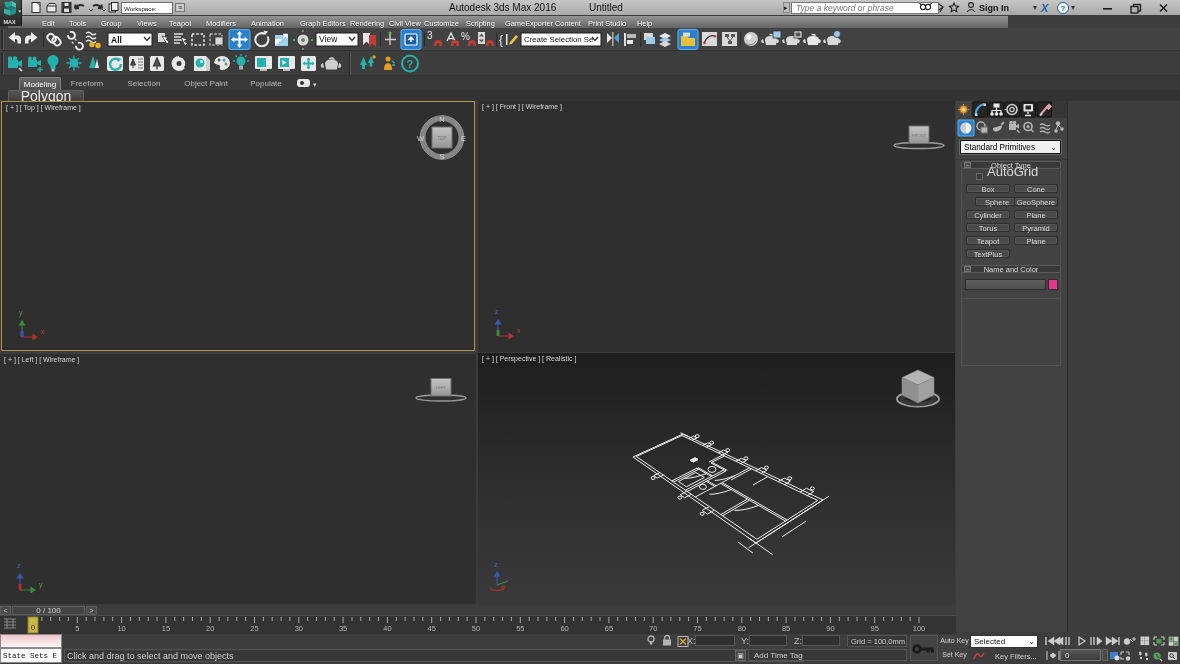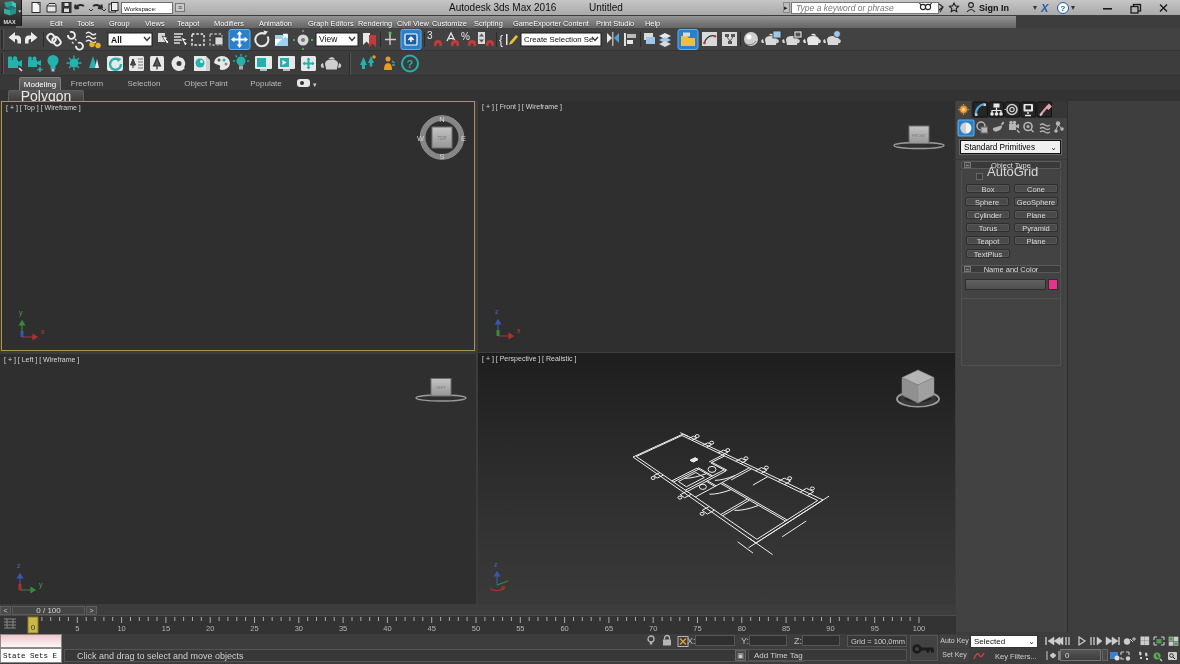--- a/index.html
+++ b/index.html
@@ -4,21 +4,21 @@
 <style>
 * { margin:0; padding:0; box-sizing:border-box; }
 html,body { width:1180px; height:664px; overflow:hidden; background:#3d3d3d; font-family:"Liberation Sans", sans-serif; }
 #root { position:absolute; top:0; left:0; width:1180px; height:664px; }
 .abs { position:absolute; }
 
 #titlebar { left:0; top:0; width:1180px; height:15px; background:linear-gradient(#c6c6c6,#a9a9a9); }
 #logo { left:0; top:0; width:22px; height:26px; background:linear-gradient(#4a4a4a,#262626); z-index:30; border-right:1px solid #1a1a1a;}
 .titletext { font-size:10px; color:#111; }
 
-#menubar { left:16px; top:15px; width:1000px; height:13px; background:linear-gradient(#949494,#656565); border-top:1px solid #3c3c3c; }
+#menubar { left:8px; top:15px; width:1000px; height:13px; background:linear-gradient(#949494,#656565); border-top:1px solid #3c3c3c; }
 .menuitem { position:absolute; top:2.5px; font-size:7.4px; color:#fff; text-shadow:0 1px 1px rgba(0,0,0,.55); }
 
 #toolbar1 { left:0; top:28px; width:1180px; height:23px; background:#424242; border-bottom:1px solid #333; }
 #toolbar2 { left:0; top:51px; width:1180px; height:25px; background:#3d3d3d; border-bottom:1px solid #333; }
 #ribbontabs { left:0; top:76px; width:1180px; height:14px; background:#383838; }
 #polyrow { left:0; top:90px; width:1180px; height:11px; background:#333333; }
 .rtab { position:absolute; top:1px; height:13px; font-size:8px; color:#b9b9b9; text-align:center; line-height:13px; }
 .rtab.sel { background:linear-gradient(#6b6b6b,#4e4e4e); color:#fff; border:1px solid #7e7e7e; border-bottom:none; border-radius:2px 2px 0 0; }
 
 #vp { left:0; top:101px; width:956px; height:504px; background:#3c3c3c; }
@@ -534,21 +534,21 @@
 
     <div class="abs" style="left:4px;top:39px;width:101px;height:14px;background:#f0f0f0;border:1px solid #111;box-shadow:0 0 0 1px #666;font-size:8.2px;color:#000;line-height:13px;padding-left:3px">Standard Primitives<span style="position:absolute;right:3px;top:0;color:#333;font-size:8px">⌄</span></div>
     <div class="abs" style="left:0px;top:58px;width:111px;height:1px;background:#383838"></div>
 
     <div class="abs rollhead" style="top:60px"><span style="position:absolute;left:2px;top:0px;width:7px;height:6px;background:#4a4a4a;border:1px solid #777;font-size:6px;line-height:5px">−</span>Object Type</div>
     <div class="abs" style="left:5px;top:69px;width:100px;height:196px;border:1px solid #505050;border-top:none;background:#434343"></div>
     <div class="abs" style="left:20px;top:72px;width:7px;height:7px;background:#3a3a3a;border:1px solid #666"></div>
     <div class="abs" style="left:31px;top:63px;font-size:13px;color:#d8d8d8">AutoGrid</div>
     <div class="pbtn" style="left:10px;top:82.5px">Box</div>
       <div class="pbtn" style="left:58px;top:82.5px">Cone</div>
-    <div class="pbtn" style="left:9px;top:95.5px">Sphere</div>
+    <div class="pbtn" style="left:19px;top:95.5px">Sphere</div>
       <div class="pbtn" style="left:58px;top:95.5px">GeoSphere</div>
     <div class="pbtn" style="left:10px;top:108.5px">Cylinder</div>
       <div class="pbtn" style="left:58px;top:108.5px">Plane</div>
     <div class="pbtn" style="left:10px;top:121.5px">Torus</div>
       <div class="pbtn" style="left:58px;top:121.5px">Pyramid</div>
     <div class="pbtn" style="left:10px;top:134.5px">Teapot</div>
       <div class="pbtn" style="left:58px;top:134.5px">Plane</div>
     <div class="pbtn" style="left:10px;top:147.5px">TextPlus</div>
 
     <div class="abs rollhead" style="top:164px"><span style="position:absolute;left:2px;top:0px;width:7px;height:6px;background:#4a4a4a;border:1px solid #777;font-size:6px;line-height:5px">−</span>Name and Color</div>
@@ -747,21 +747,21 @@
         <g>
             <rect x="126" y="2" width="4" height="4" fill="#4e9a4e" stroke="#cdcdcd" stroke-width="0.6"></rect>
             <rect x="131" y="2" width="4" height="4" fill="#cdcdcd" stroke-width="0.6"></rect>
             <rect x="126" y="7" width="4" height="3.5" fill="#cdcdcd" stroke-width="0.6"></rect>
             <rect x="131" y="7" width="4" height="3.5" fill="#4e9a4e" stroke="#cdcdcd" stroke-width="0.6"></rect>
           </g>
       </g>
     </svg>
   </div>
   <div class="abs" id="status2">
-    <div class="sbox" style="left:64px;top:0.5px;width:740px;height:13.5px;line-height:13px;padding-left:12px">Click and drag to select and move objects</div>
+    <div class="sbox" style="left:64px;top:0.5px;width:740px;height:13.5px;line-height:13px;padding-left:2px">Click and drag to select and move objects</div>
     <div class="abs" style="left:0;top:0;width:62px;height:15px;background:#fdfdfd;border:1px solid #888;color:#111;font-family:'Liberation Mono',monospace;font-size:7.5px;line-height:14px;padding-left:2px">State Sets E</div>
     <div class="abs" style="left:735px;top:1.5px;width:11px;height:11px;background:#4a4a4a;border:1px solid #666;color:#ccc;font-size:7px;text-align:center;line-height:10px">▣</div>
     <div class="sbox" style="left:748px;top:1px;width:159px;height:12px;line-height:12px;padding-left:5px;font-size:8px">Add Time Tag</div>
     <div class="sbox" style="left:940px;top:1px;width:29px;height:13px;line-height:12px;text-align:center;font-size:7px;background:#424242;border:none">Set Key</div>
     <svg class="abs" style="left:972px;top:1px" width="14" height="13" viewBox="0 0 14 13">
         <path d="M2 10 q3-8 5-4 t5-2" stroke="#d04040" stroke-width="1.5" fill="none"></path>
       </svg>
     <div class="abs" style="left:995px;top:3.5px;font-size:7.5px;color:#ccc">Key Filters...</div>
     <svg class="abs" style="left:1046px;top:2px" width="14" height="11" viewBox="0 0 14 11">
         <path d="M1 1 v9 M13 1 v9 M4 5.5 l3-2.5 v5 z M10 5.5 l-3-2.5 v5 z" stroke="#c9c9c9" fill="#c9c9c9" stroke-width="1"></path>

